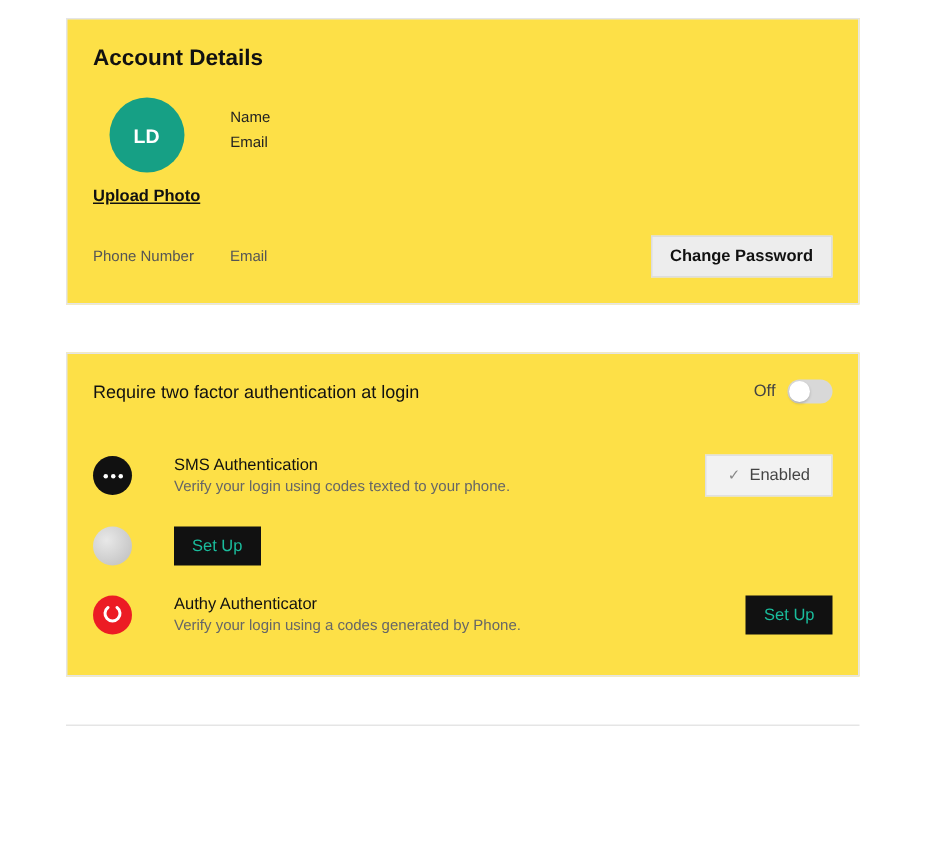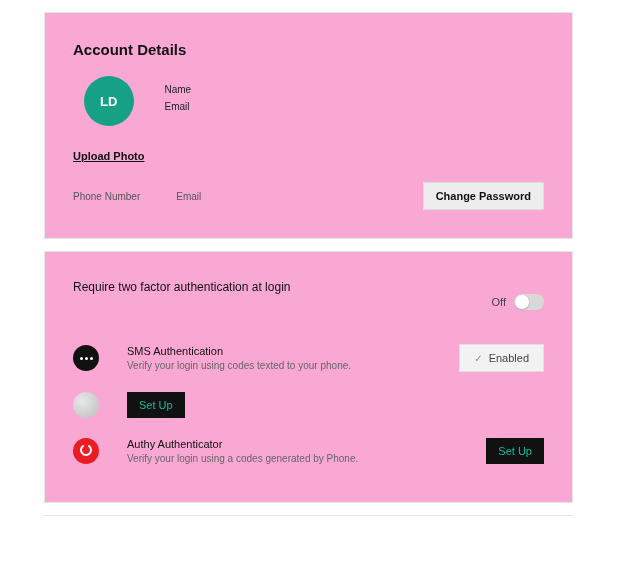--- a/index.html
+++ b/index.html
@@ -4,42 +4,42 @@
   <style>
     * { box-sizing: border-box; margin: 0; padding: 0; }
     body {
       font-family: -apple-system, BlinkMacSystemFont, "Segoe UI", Helvetica, Arial, sans-serif;
       background: #fff;
       width: 617px;
       padding: 12px 44px;
     }
     .card {
       border: 1px solid #e5e5e5;
-      padding: 28px;
-      margin-bottom: 12px;
-      background: #f9a8d4;
+      padding: 17px;
+      margin-bottom: 32px;
+      background: #fde047;
     }
     .card-title {
       font-size: 15px;
       font-weight: 700;
       color: #111;
       margin-bottom: 18px;
     }
     
     .profile-row {
       display: flex;
       align-items: flex-start;
       gap: 20px;
       margin-bottom: 20px;
     }
     .avatar-col {
       display: flex;
       flex-direction: column;
       align-items: center;
-      gap: 24px;
+      gap: 10px;
     }
     .avatar {
       width: 50px;
       height: 50px;
       border-radius: 50%;
       background: #16a085;
       color: #fff;
       display: flex;
       align-items: center;
       justify-content: center;
@@ -59,21 +59,21 @@
       gap: 6px;
       padding-top: 8px;
     }
     .ne-label {
       font-size: 10px;
       color: #222;
     }
     .fields-row {
       display: flex;
       align-items: center;
-      gap: 36px;
+      gap: 24px;
     }
     .field-label {
       font-size: 10px;
       color: #555;
     }
     .change-pw-btn {
       margin-left: auto;
       background: #ededed;
       border: 1px solid #ddd;
       font-size: 11px;
@@ -83,22 +83,22 @@
       cursor: pointer;
     }
     
     .subtitle {
       font-size: 10px;
       color: #666;
       margin-bottom: 24px;
     }
     .toggle-row {
       display: flex;
+      align-items: center;
       margin-bottom: 24px;
-      flex-direction: column;
     }
     .toggle-label {
       font-size: 12px;
       color: #111;
     }
     .toggle-right {
       margin-left: auto;
       display: flex;
       align-items: center;
       gap: 8px;

